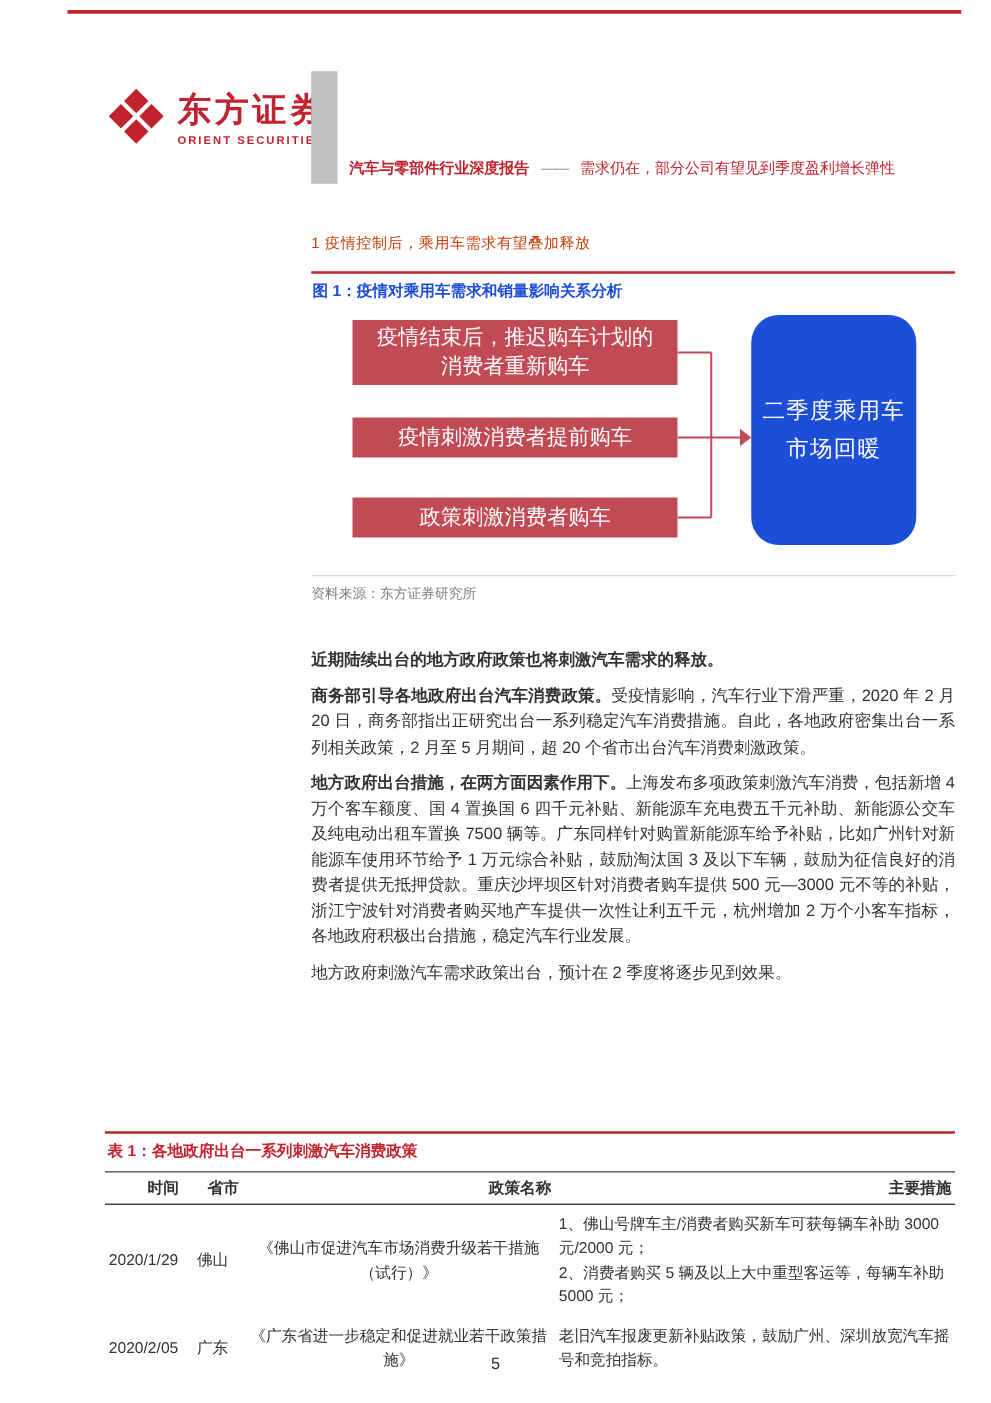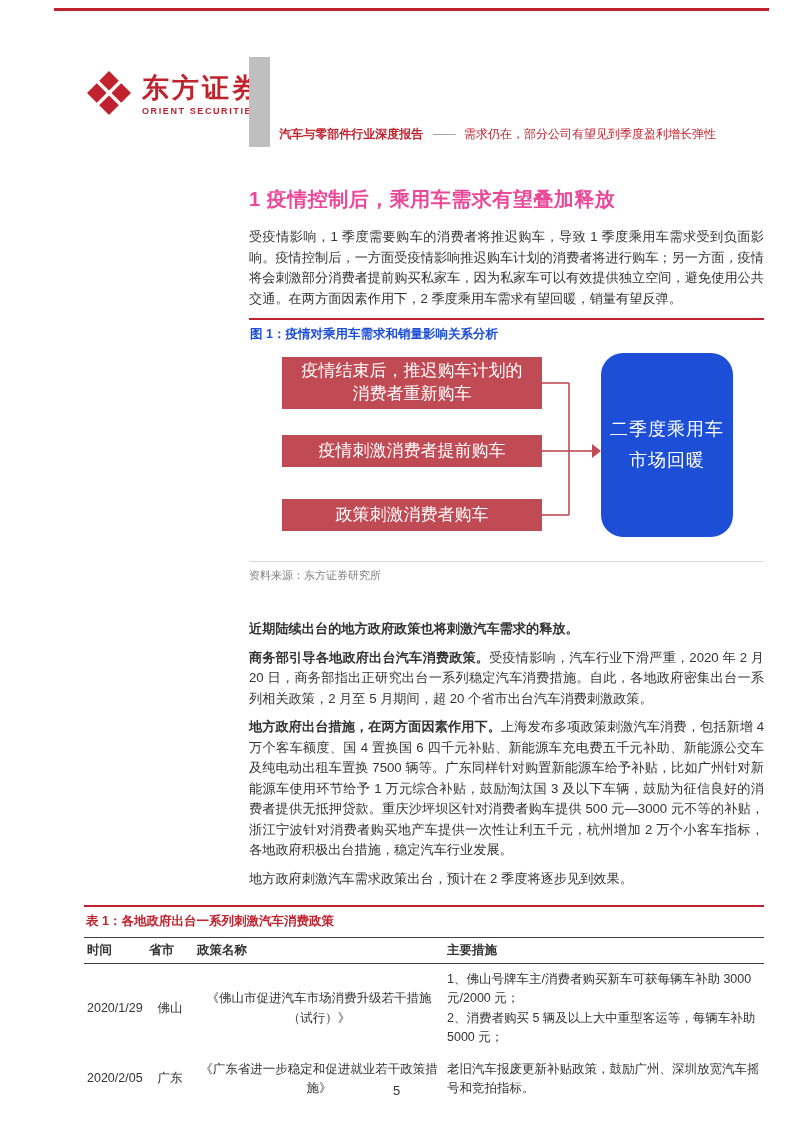--- a/index.html
+++ b/index.html
@@ -15,21 +15,21 @@
   .logo-sub { font-size:9px; font-weight:bold; color:#c0232e; letter-spacing:1.6px; margin-top:3px; }
 
   .gray-bar { position:absolute; left:225px; top:57px; width:21px; height:90px; background:#bfbfbf; }
 
   .header-line { position:absolute; top:126px; left:245px; right:53px; text-align:right; font-size:12px; white-space:nowrap; }
   .header-line .rpt-type { color:#c0232e; font-weight:bold; }
   .header-line .dash { color:#999; margin:0 6px; letter-spacing:-1px; }
   .header-line .rpt-title { color:#c0232e; }
 
   .content { position:absolute; left:225px; top:186px; width:515px; }
-  .content h1 { font-size:20px; font-weight:bold; color:#ec4899; margin-bottom:14px; letter-spacing:0.5px; }
+  .content h1 { font-size:12px; font-weight:normal; color:#c2410c; margin-bottom:14px; letter-spacing:0.5px; }
   .para { font-size:13.2px; line-height:20.5px; text-align:justify; margin-bottom:8px; color:#333; }
   .para.lead-bold { font-weight:bold; }
   .para b { font-weight:bold; }
   .para.first { margin-bottom:9px; }
   .para.after-source { margin-top:36px; }
 
   .fig-rule { height:2px; background:#c0232e; margin-top:4px; }
   .fig-caption { color:#1d4ed8; font-weight:bold; font-size:12.5px; padding:6px 1px 5px; }
 
   .diagram { position:relative; height:192px; margin-top:3px; }
@@ -39,21 +39,21 @@
   .dbox3 { top:148px; height:32px; }
   .dresult { position:absolute; left:352px; top:2px; width:132px; height:184px; background:#1d4ed8; border-radius:22px; color:#fff; display:flex; align-items:center; justify-content:center; text-align:center; font-size:18px; line-height:1.7; padding:8px; letter-spacing:1px; }
   .flow-svg { position:absolute; left:0; top:0; }
 
   .source { margin-top:18px; border-top:1px solid #d9d9d9; padding-top:6px; font-size:11px; color:#7f7f7f; }
 
   .table-block { position:absolute; left:60px; top:905px; width:680px; }
   .tbl-rule { height:2px; background:#c0232e; }
   .tbl-caption { color:#c0232e; font-weight:bold; font-size:12.5px; padding:6px 2px 7px; }
   table.policy { width:100%; border-collapse:collapse; font-size:12.5px; color:#333; table-layout:fixed; }
-  table.policy th { border-top:1px solid #404040; border-bottom:1px solid #404040; font-weight:bold; text-align:left; padding:4px 3px; }
+  table.policy th { border-top:1px solid #404040; border-bottom:1px solid #404040; font-weight:bold; text-align:right; padding:4px 3px; }
   table.policy td { padding:6px 3px; vertical-align:middle; line-height:1.55; }
   td.c-date { text-align:left; white-space:nowrap; }
   td.c-region { text-align:center; }
   td.c-policy { text-align:center; }
   td.c-measures { text-align:left; white-space:pre-line; }
   col.w-date { width:62px; } col.w-region { width:48px; } col.w-policy { width:250px; } col.w-measures { width:320px; }
 
   .page-num { position:absolute; left:0; right:0; bottom:24px; text-align:center; font-size:13px; color:#333; }
 </style>
 </head>
@@ -82,21 +82,20 @@
   <div class="header-line">
     <span class="rpt-type">汽车与零部件行业深度报告</span>
     <span class="dash">——</span>
     <span class="rpt-title">需求仍在，部分公司有望见到季度盈利增长弹性</span>
   </div>
 
   <div class="content">
 
     <h1>1 疫情控制后，乘用车需求有望叠加释放</h1>
 
-    <p class="para first">受疫情影响，1 季度需要购车的消费者将推迟购车，导致 1 季度乘用车需求受到负面影响。疫情控制后，一方面受疫情影响推迟购车计划的消费者将进行购车；另一方面，疫情将会刺激部分消费者提前购买私家车，因为私家车可以有效提供独立空间，避免使用公共交通。在两方面因素作用下，2 季度乘用车需求有望回暖，销量有望反弹。</p>
 
     <div class="fig-rule"></div>
     <div class="fig-caption">图 1：疫情对乘用车需求和销量影响关系分析</div>
 
     <div class="diagram">
       <svg class="flow-svg" width="515" height="192" viewBox="0 0 515 192">
         <g stroke="#c14b55" stroke-width="1.6" fill="none">
           <line x1="293" y1="32" x2="320" y2="32"></line>
           <line x1="293" y1="100" x2="320" y2="100"></line>
           <line x1="293" y1="164" x2="320" y2="164"></line>

